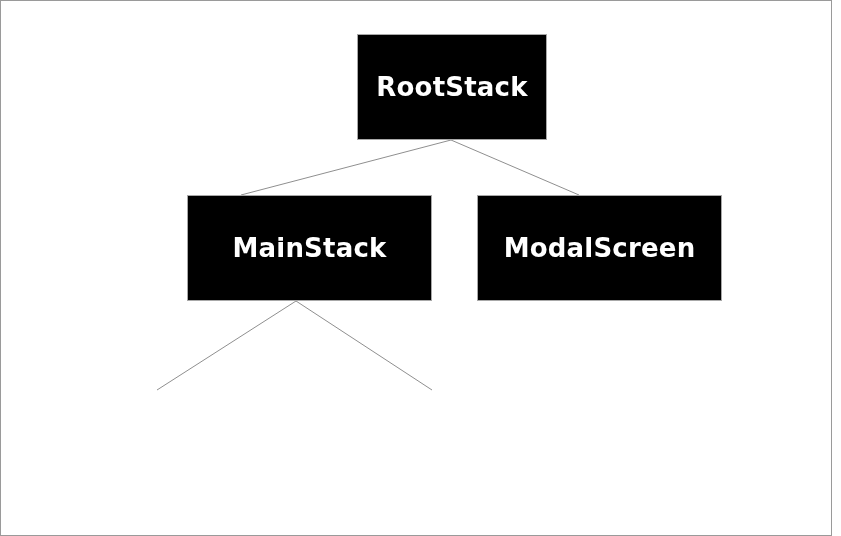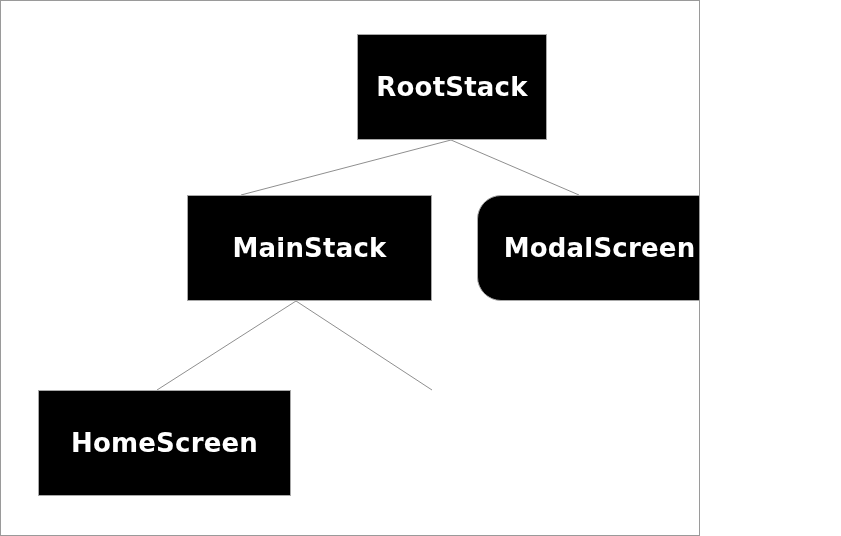--- a/index.html
+++ b/index.html
@@ -6,21 +6,21 @@
   html, body {
     margin: 0;
     padding: 0;
     background: #ffffff;
   }
   body {
     font-family: "DejaVu Sans", sans-serif;
   }
   #diagram-canvas {
     position: relative;
-    width: 700px;
+    width: 832px;
     height: 536px;
     background: #ffffff;
     box-sizing: border-box;
     border: 1px solid #9a9a9a;
     overflow: hidden;
     padding-left: 25px;
   }
   #edge-layer {
     position: absolute;
     left: 0;
@@ -62,22 +62,19 @@
   </svg>
 
   <div class="node-box" style="left:356px; top:33px; width:190px; height:106px;">
     <span class="node-label">RootStack</span>
   </div>
 
   <div class="node-box" style="left:186px; top:194px; width:245px; height:106px;">
     <span class="node-label">MainStack</span>
   </div>
 
-  <div class="node-box" style="left:476px; top:194px; width:245px; height:106px;border-radius:24px;">
+  <div class="node-box" style="left:476px; top:194px; width:245px; height:106px;">
     <span class="node-label">ModalScreen</span>
   </div>
 
-  <div class="node-box" style="left:37px; top:389px; width:253px; height:106px;">
-    <span class="node-label">HomeScreen</span>
-  </div>
 
 
 </div>
 
 </body></html>

